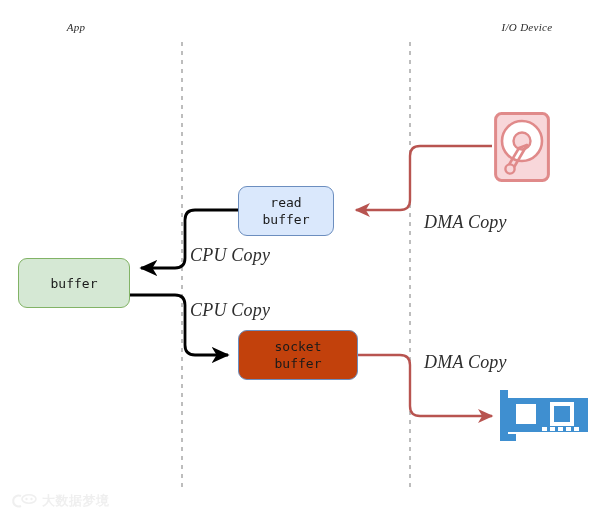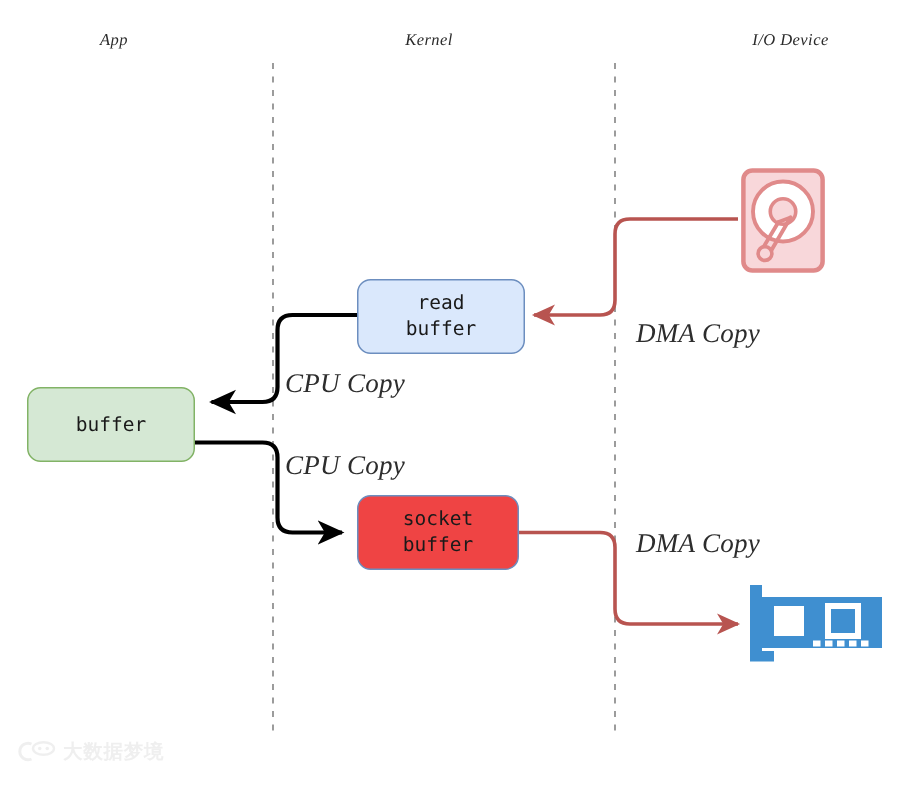--- a/index.html
+++ b/index.html
@@ -65,27 +65,27 @@
     color: #1a1a1a;
     text-align: center;
     white-space: pre;
   }
   #node-buffer {
     left: 18px;  top: 258px;  width: 112px; height: 50px;
     background: #d5e8d4;
     border: 1.3px solid #82b366;
   }
   #node-read-buffer {
-    left: 238px; top: 186px;  width: 112px; height: 50px;
+    left: 238px; top: 186px;  width: 96px; height: 50px;
     background: #dae8fc;
     border: 1.3px solid #6c8ebf;
   }
   #node-socket-buffer {
-    left: 238px; top: 330px;  width: 108px; height: 50px;
-    background: #ef4444;
+    left: 238px; top: 330px;  width: 120px; height: 50px;
+    background: #c2410c;
     border: 1.3px solid #6c8ebf;
   }
 
   .device-icon {
     position: absolute;
   }
   #icon-hard-disk { left: 494px; top: 112px; width: 56px; height: 70px; }
   #icon-network-card { left: 500px; top: 390px; width: 88px; height: 52px; }
 
   #watermark {
@@ -127,21 +127,20 @@
     <path d="M 492 146 L 420 146 Q 410 146 410 156 L 410 200 Q 410 210 400 210 L 356 210" fill="none" stroke="#b85450" stroke-width="2.4" marker-end="url(#arrow-red)"></path>
 
     <path d="M 238 210 L 195 210 Q 185 210 185 220 L 185 258 Q 185 268 175 268 L 141 268" fill="none" stroke="#000000" stroke-width="2.8" marker-end="url(#arrow-black)"></path>
 
     <path d="M 130 295 L 175 295 Q 185 295 185 305 L 185 345 Q 185 355 195 355 L 228 355" fill="none" stroke="#000000" stroke-width="2.8" marker-end="url(#arrow-black)"></path>
 
     <path d="M 346 355 L 400 355 Q 410 355 410 365 L 410 406 Q 410 416 420 416 L 492 416" fill="none" stroke="#b85450" stroke-width="2.4" marker-end="url(#arrow-red)"></path>
   </svg>
 
   <div class="col-header" id="header-app">App</div>
-  <div class="col-header" id="header-kernel">Kernel</div>
   <div class="col-header" id="header-iodevice">I/O Device</div>
 
   <div class="node-box" id="node-buffer">buffer</div>
   <div class="node-box" id="node-read-buffer">read
 buffer</div>
   <div class="node-box" id="node-socket-buffer">socket
 buffer</div>
 
   <div class="flow-label" id="label-dma-copy-1">DMA Copy</div>
   <div class="flow-label" id="label-cpu-copy-1">CPU Copy</div>

